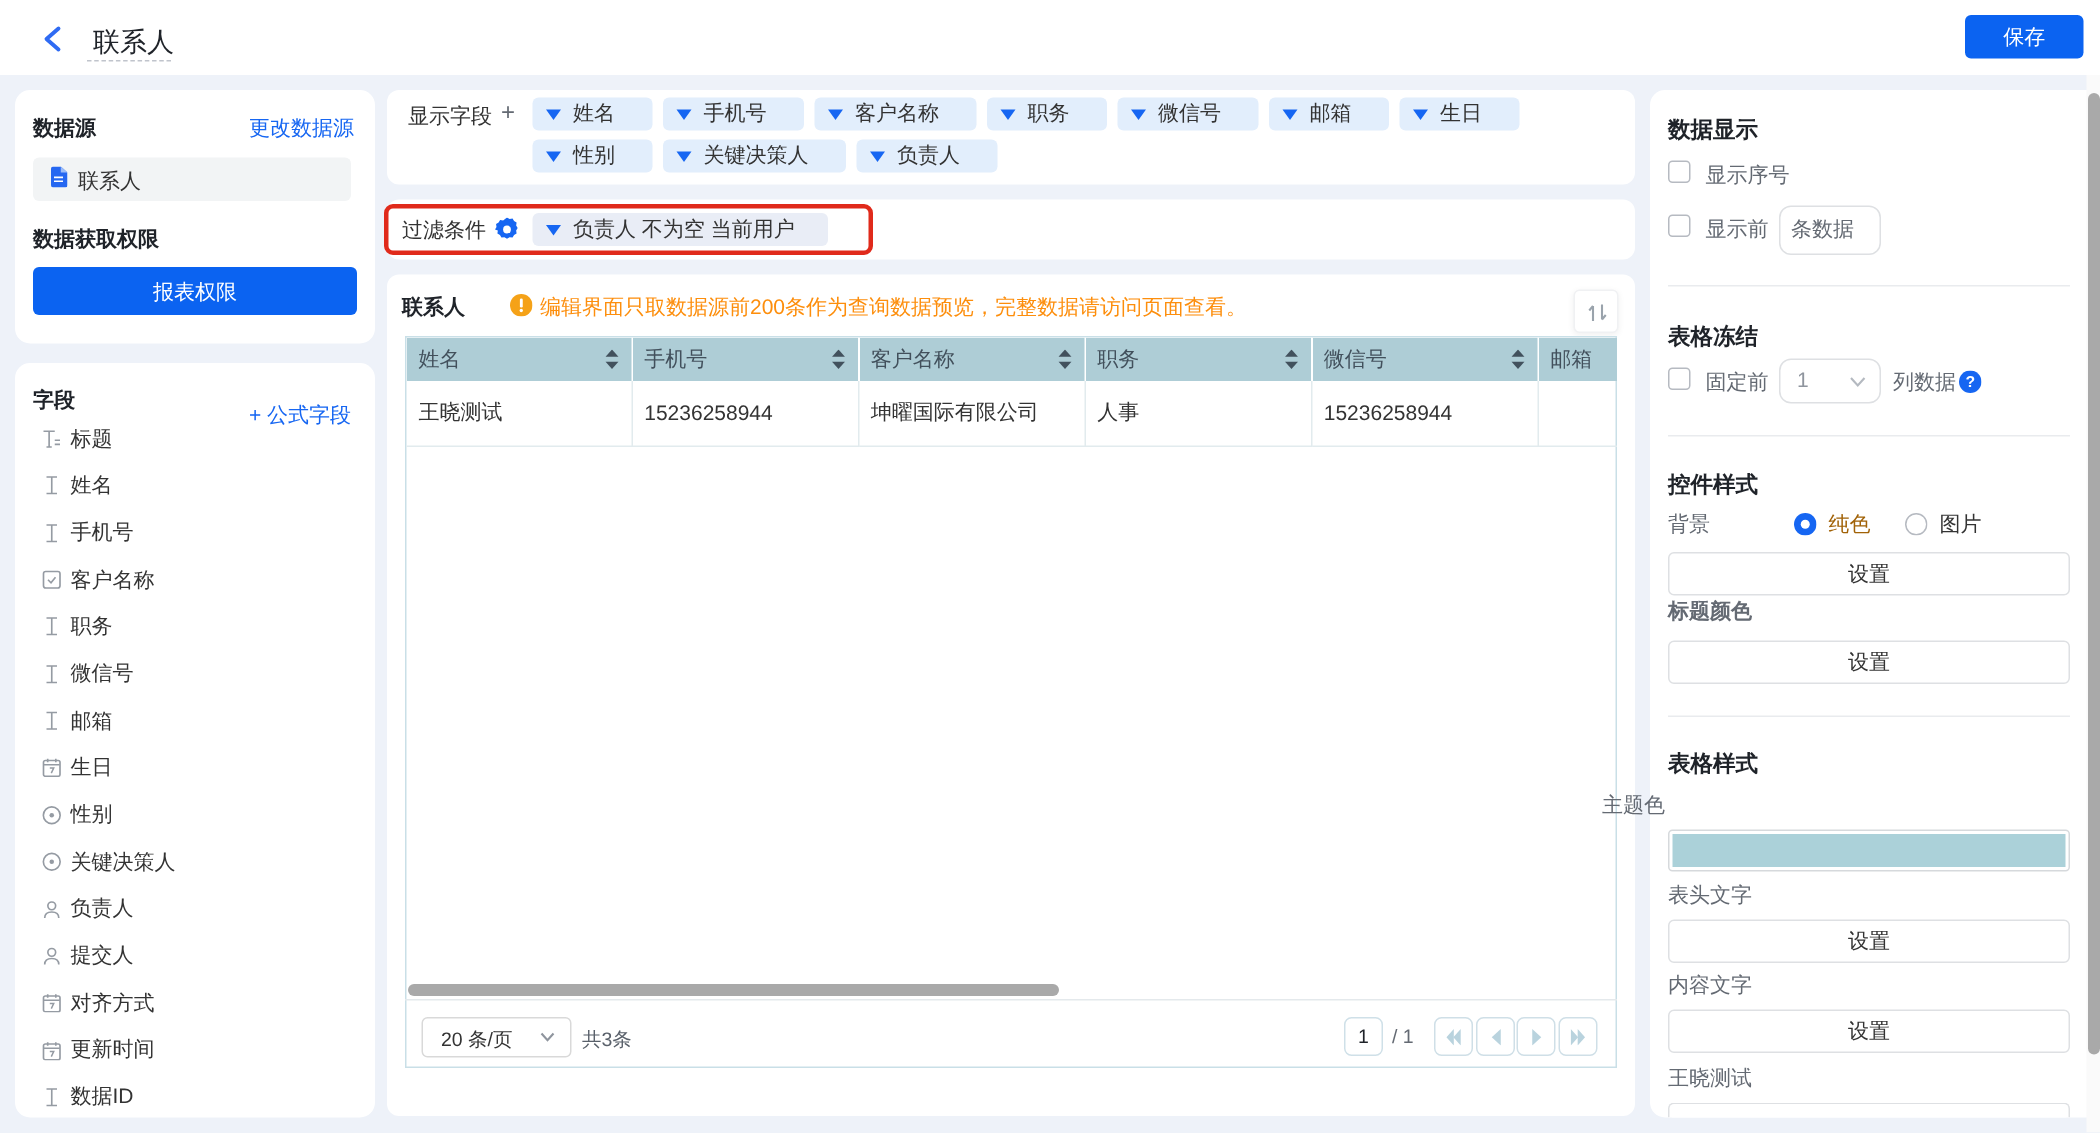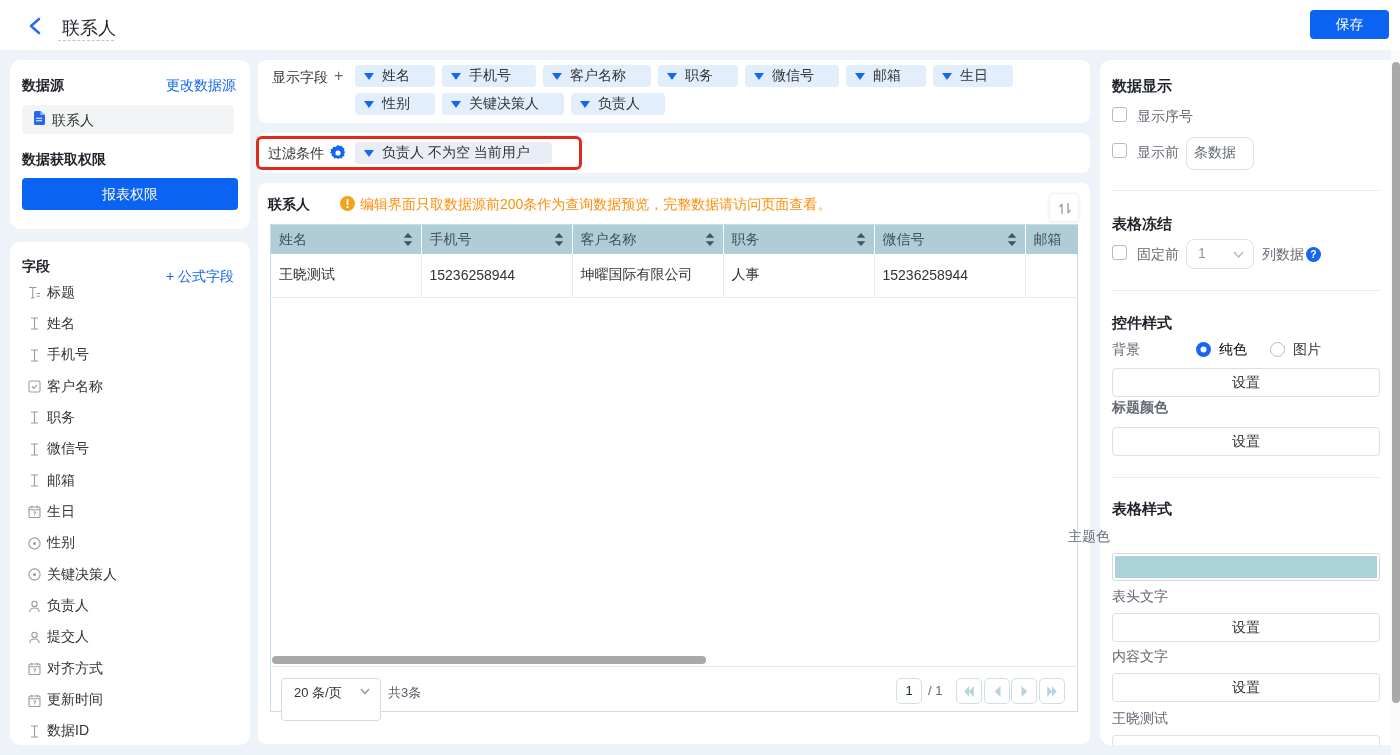--- a/index.html
+++ b/index.html
@@ -267,21 +267,21 @@
           <td>人事</td>
           <td>15236258944</td>
           <td style="border-right:none"></td>
         </tr>
   </tbody>
     </table>
   <div class="abs" style="left:1px;top:431px;width:434px;height:8px;background:#a9a9a9;border-radius:4px;"></div>
 </div>
 <div id="pagersep"></div>
 
-<div class="abs" style="left:281px;top:678px;width:100px;height:43px;border:1px solid #d9d9d9;border-radius:4px;background:#fff;">
+<div class="abs" style="left:281px;top:678px;width:100px;height:27px;border:1px solid #d9d9d9;border-radius:4px;background:#fff;">
   <span style="position:absolute;left:12px;top:5px;font-size:13px;color:#333;">20 条/页</span>
   <svg style="position:absolute;right:10px;top:9px" width="10" height="7" viewBox="0 0 10 7">
       <path d="M1 1 L5 5.5 L9 1" stroke="#8f959e" stroke-width="1.4" fill="none"></path>
     </svg>
 </div>
 <div class="abs" style="left:388px;top:684px;color:#59606a;font-size:13px;">共3条</div>
 <div class="abs" style="left:896px;top:678px;width:26px;height:26px;border:1px solid #cfe0e8;border-radius:5px;background:#fff;text-align:center;line-height:24px;font-size:13px;color:#1f2329;">1</div>
 <div class="abs" style="left:928px;top:683px;color:#646a73;font-size:13px;">/ 1</div>
 <div class="abs pgbtn" style="left:956px;top:678px;">
     <svg width="10" height="11" viewBox="0 0 10 11">
@@ -329,21 +329,21 @@
     <circle cx="7.5" cy="7.5" r="7.5" fill="#1666f2"></circle>
     <text x="7.5" y="11.3" font-size="10.5" font-weight="bold" fill="#fff" text-anchor="middle" font-family="Liberation Sans">?</text>
   </svg>
 <div class="divider" style="top:290px;"></div>
 <div class="abs bold" style="left:1112px;top:314px;font-size:15px;">控件样式</div>
 <div class="abs gray" style="left:1112px;top:341px;">背景</div>
 <svg class="abs" style="left:1196px;top:342px" width="15" height="15" viewBox="0 0 15 15">
     <circle cx="7.5" cy="7.5" r="7.5" fill="#1666f2"></circle>
     <circle cx="7.5" cy="7.5" r="3" fill="#fff"></circle>
   </svg>
-<div class="abs" style="left:1219px;top:341px;color:#000000;">纯色</div>
+<div class="abs" style="left:1219px;top:341px;color:#a16207;">纯色</div>
 <svg class="abs" style="left:1270px;top:342px" width="15" height="15" viewBox="0 0 15 15">
     <circle cx="7.5" cy="7.5" r="7" fill="#fff" stroke="#b6bac1"></circle>
   </svg>
 <div class="abs" style="left:1293px;top:341px;color:#333;">图片</div>
 <div class="setbtn" style="top:368px;">设置</div>
 <div class="abs gray" style="left:1112px;top:399px;font-weight:bold;">标题颜色</div>
 <div class="setbtn" style="top:427px;">设置</div>
 <div class="divider" style="top:477px;"></div>
 <div class="abs bold" style="left:1112px;top:500px;font-size:15px;text-align:center;">表格样式</div>
 <div class="abs gray" style="left:1068px;top:528px;">主题色</div>

